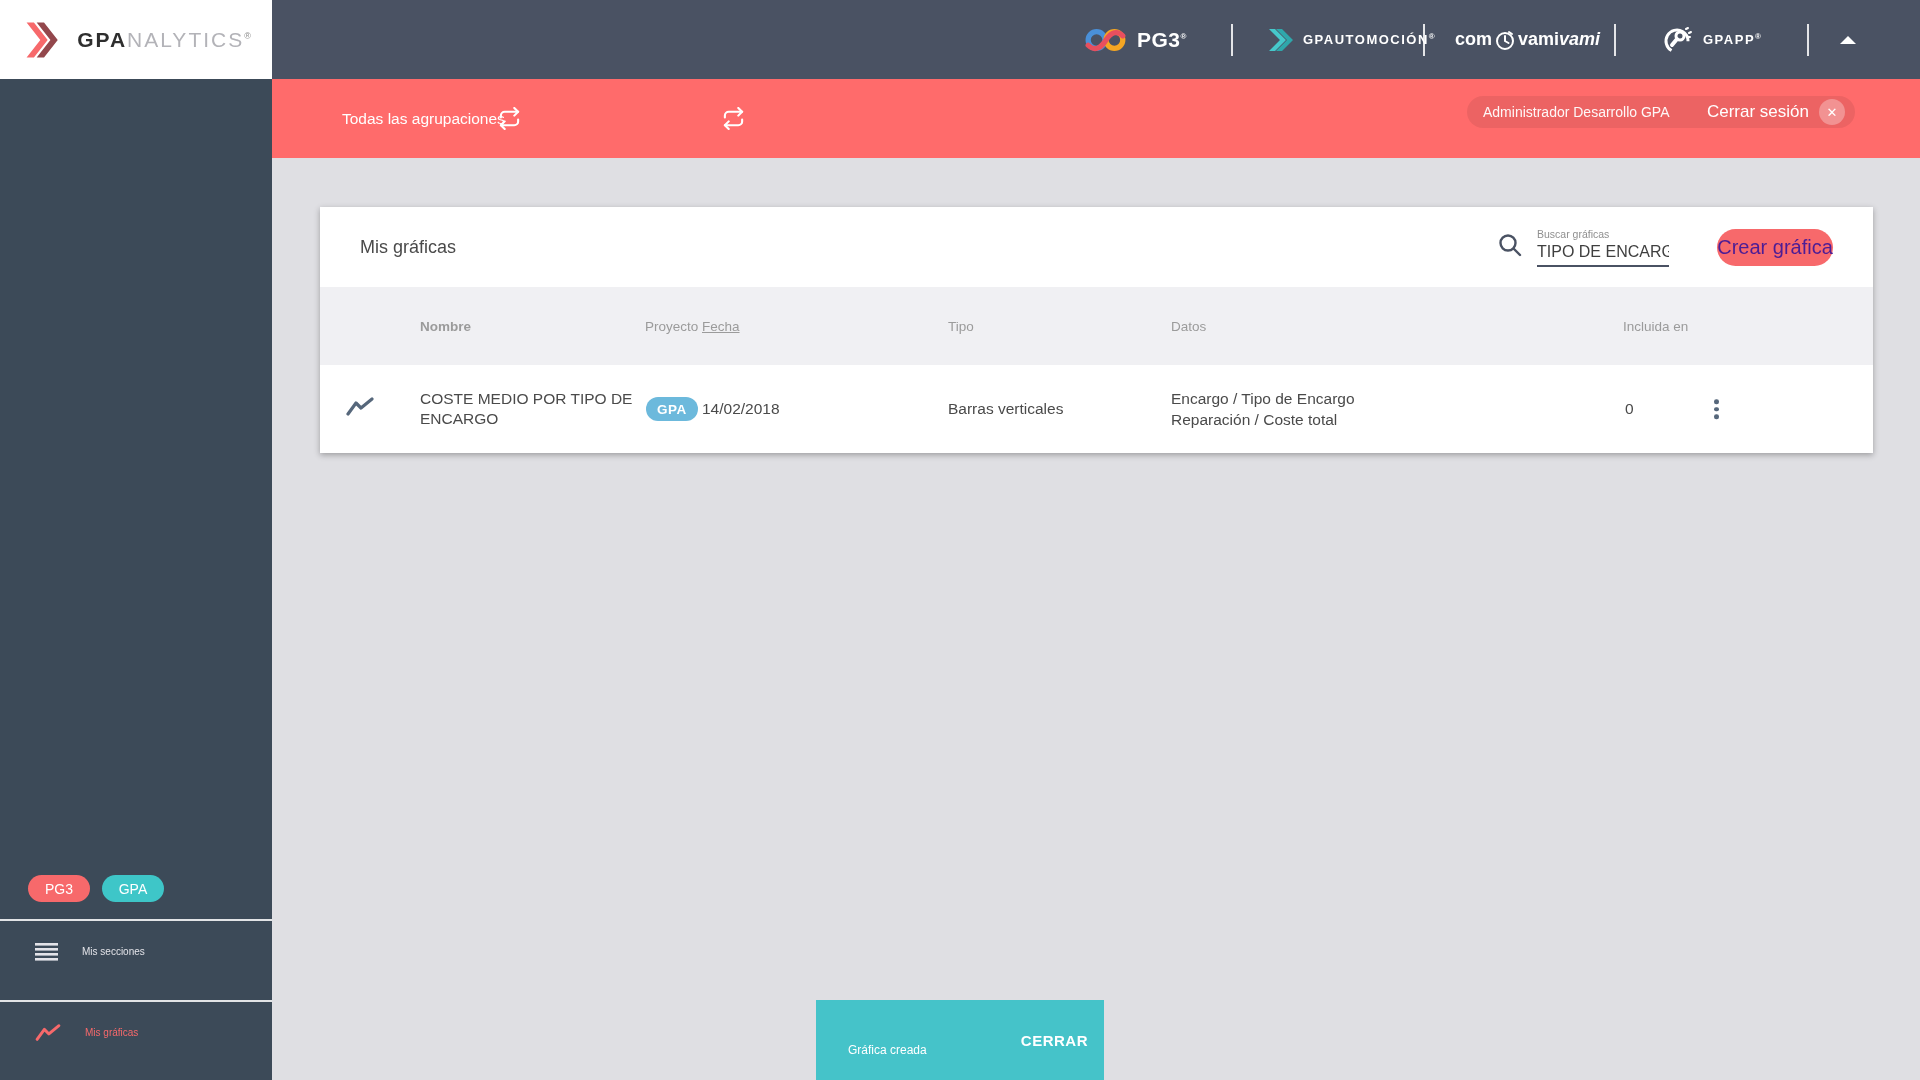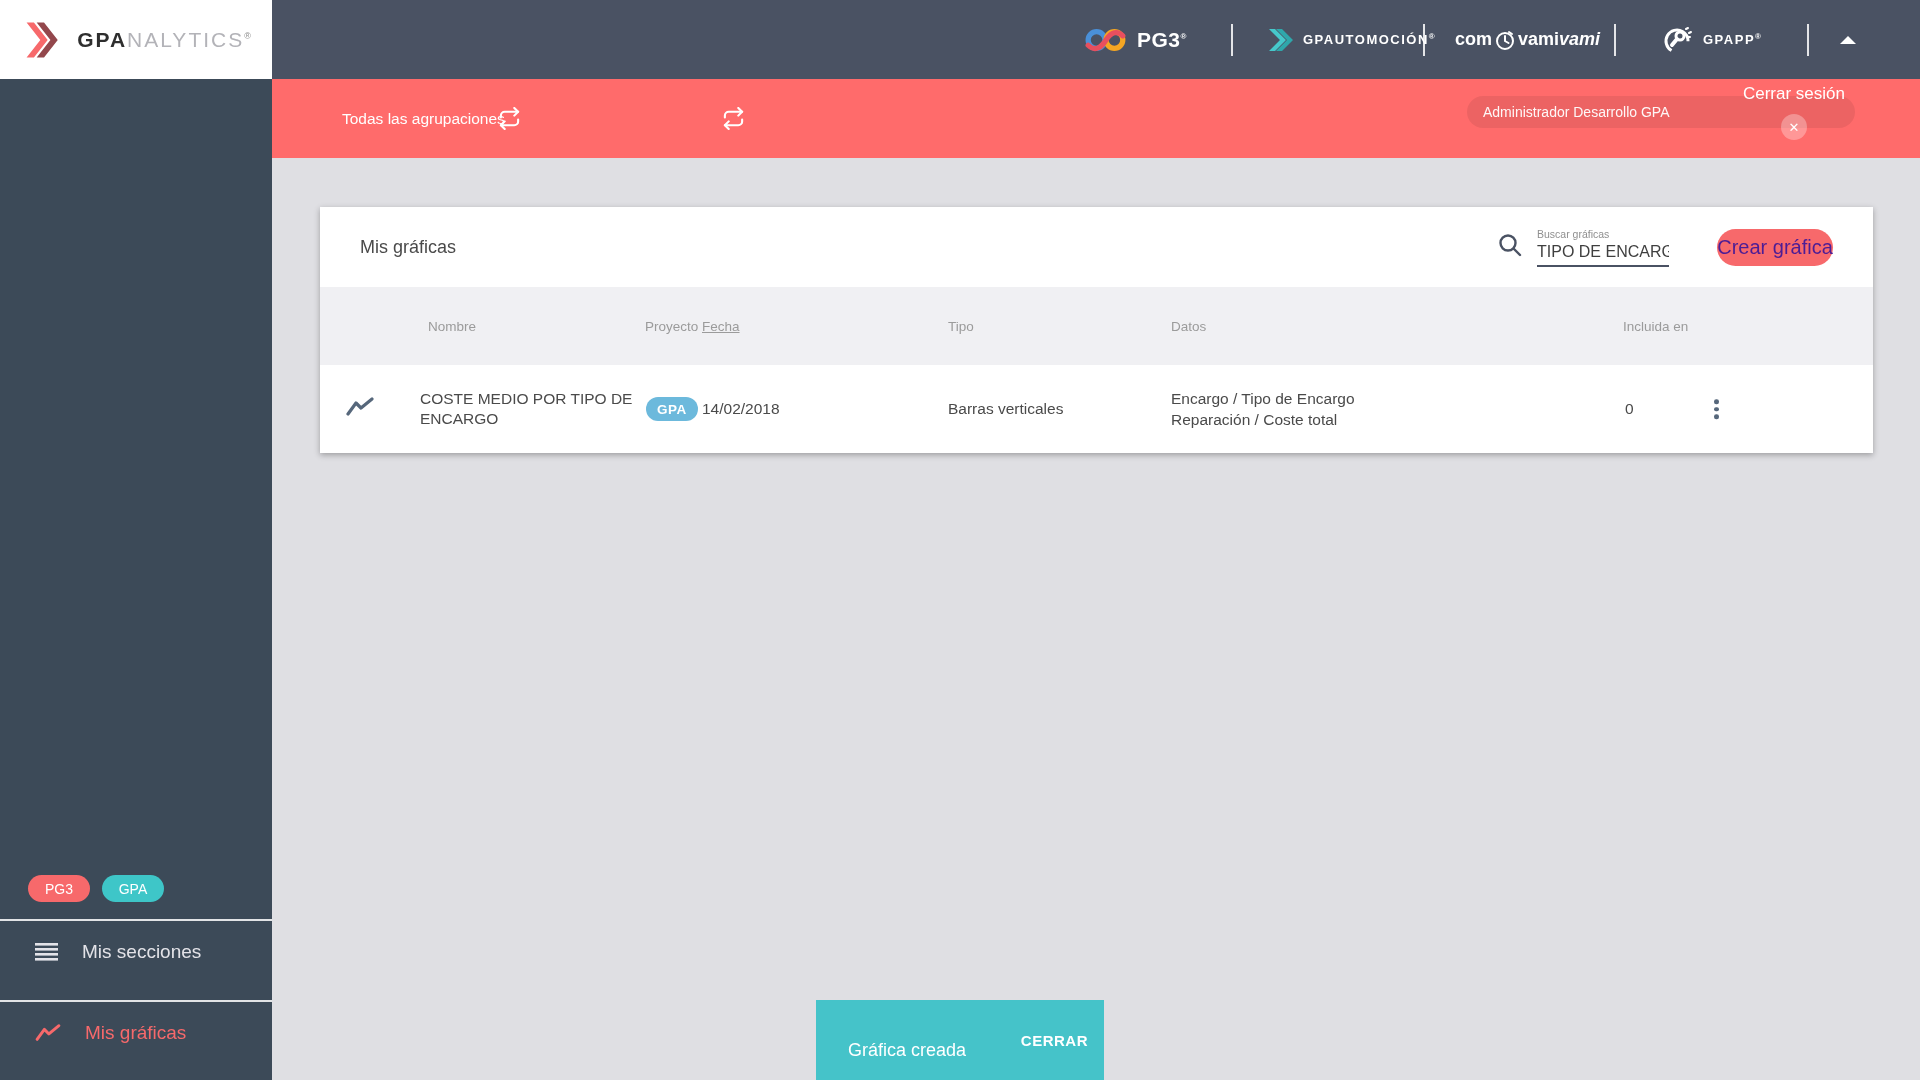--- a/index.html
+++ b/index.html
@@ -30,30 +30,30 @@
   .comprova svg { margin:0 2px; }
   .caret-up { width:0; height:0; border-left:8px solid transparent; border-right:8px solid transparent; border-bottom:8px solid #FFFFFF; }
   
   .filterbar { position:absolute; top:79px; left:272px; right:0; height:79px; background:#FF6B6B; }
   .fitem { position:absolute; top:0; height:79px; display:flex; align-items:center; color:#FFFFFF; font-size:15.5px; cursor:pointer; }
   .userpill {
     position:absolute; top:17px; right:65px; width:388px; height:32px; border-radius:22px;
     background:rgba(0,0,0,0.075); display:flex; align-items:center; padding:0 10px 0 16px; color:#FFFFFF;
   }
   .username { font-size:14px; opacity:0.95; }
-  .logoutbtn { margin-left:auto; display:flex; align-items:center; gap:10px; font-size:17px; cursor:pointer;flex-direction:column; }
+  .logoutbtn { margin-left:auto; display:flex; align-items:center; gap:10px; font-size:17px; cursor:pointer; }
   .xcircle { width:26px; height:26px; border-radius:50%; background:rgba(255,255,255,0.3); display:flex; align-items:center; justify-content:center; font-size:13px; color:#FFFFFF; }
   
   .sidebar { position:absolute; top:79px; left:0; width:272px; bottom:0; background:#3C4A58; }
   .sbadges { position:absolute; top:796px; left:28px; display:flex; gap:12px; }
   .sbadge { width:62px; height:27px; border-radius:14px; color:#FFFFFF; font-size:14px; display:flex; align-items:center; justify-content:center; cursor:pointer; }
   .sbadge.pg3 { background:#F7696B; }
   .sbadge.gpa { background:#3EC6C8; }
   .sdiv { position:absolute; left:0; right:0; height:2px; background:rgba(255,255,255,0.85); }
-  .sitem { position:absolute; left:0; right:0; height:63px; display:flex; align-items:center; padding-left:35px; gap:24px; font-size:19px; color:#E3E3E8; cursor:pointer; }
+  .sitem { position:absolute; left:0; right:0; height:63px; display:flex; align-items:center; padding-left:35px; gap:24px; font-size:10px; color:#E3E3E8; cursor:pointer; }
   .sitem.active { color:#F7696B; }
   
   .content { position:absolute; top:158px; left:272px; right:0; bottom:0; }
   .card { position:absolute; left:48px; top:49px; width:1553px; height:246px; background:#FFFFFF; box-shadow:0 2px 6px rgba(0,0,0,0.3); }
   .cardhead { height:80px; display:flex; align-items:center; }
   .cardtitle { margin-left:40px; font-size:18px; color:#4A4A4A; }
   .searchicon { margin-left:auto; margin-right:14px; cursor:pointer; }
   .inputgroup { width:132px; margin-right:48px; display:flex; flex-direction:column; }
   .inputlabel { font-size:10.5px; color:#8F8F8F; margin-bottom:3px; }
   .searchinput {
@@ -68,21 +68,21 @@
   .th { position:absolute; top:0; height:78px; display:flex; align-items:center; font-size:13.5px; color:#9B9B9B; }
   .trow { position:relative; height:88px; background:#FFFFFF; cursor:pointer; }
   .td { position:absolute; top:50%; transform:translateY(-50%); font-size:15.5px; color:#4A4A4A; }
   .namecell { width:228px; line-height:20px; }
   .projbadge { width:52px; height:24px; border-radius:12px; background:#6CB9DC; color:#FFFFFF; font-size:13.5px; font-weight:700; letter-spacing:0.5px; display:flex; align-items:center; justify-content:center; }
   .datacell div { line-height:21px; }
   .kebab { display:flex; flex-direction:column; gap:3px; padding:6px; cursor:pointer; }
   .kebab i { width:4.5px; height:4.5px; border-radius:50%; background:#56677B; }
   
   .snackbar { position:absolute; left:816px; top:1000px; width:288px; height:80px; background:#45C3C9; display:flex; align-items:center; color:#FFFFFF; }
-  .snackmsg { margin-left:32px; font-size:18px;margin-top:20px; }
+  .snackmsg { margin-left:32px; font-size:12px;margin-top:20px; }
   .snackaction { margin-left:auto; margin-right:16px; font-size:15px; font-weight:700; letter-spacing:0.5px; cursor:pointer; }
 </style>
 </head>
 <body>
 
 <div>
 
   <header class="topbar">
     <div class="brandbox">
       <svg width="46" height="44" viewBox="0 0 48 48">
@@ -203,21 +203,21 @@
           </svg>
         </span>
         <div class="inputgroup">
           <span class="inputlabel">Buscar gráficas</span>
           <input class="searchinput" type="text" value="TIPO DE ENCARGO" style="">
         </div>
         <button class="createbtn">Crear gráfica</button>
       </div>
 
       <div class="thead">
-        <span class="th" style="left:108px;">Nombre</span>
+        <span class="th" style="left:100px;font-weight:bold;">Nombre</span>
         <span class="th" style="left:325px;">Proyecto</span>
         <span class="th" style="left:382px;text-decoration:underline;">Fecha</span>
         <span class="th" style="left:628px;">Tipo</span>
         <span class="th" style="left:851px;">Datos</span>
         <span class="th" style="left:1303px;">Incluida en</span>
       </div>
 
       <div class="trow">
         <span class="td" style="left:26px;">
           <svg width="28" height="22" viewBox="0 0 28 22">

